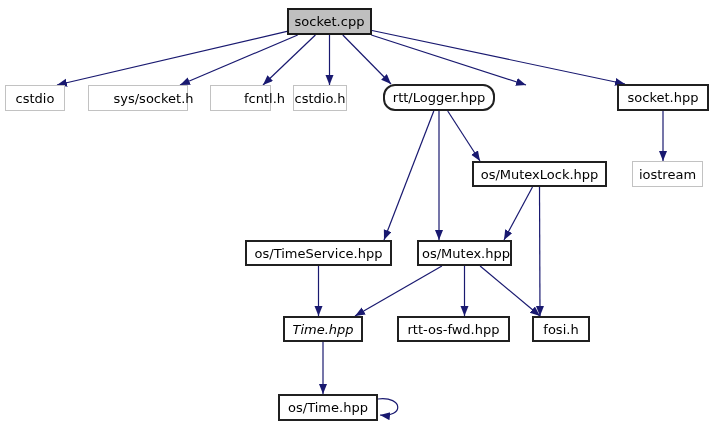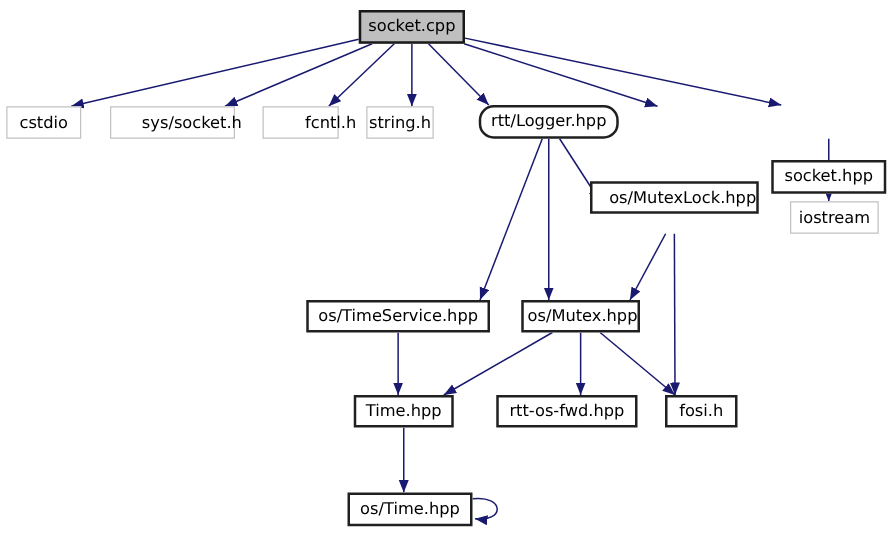--- a/index.html
+++ b/index.html
@@ -17,26 +17,26 @@
   .linked{border:2px solid #202020;cursor:pointer;}
   .main{border:2px solid #1a1a1a;background:#bfbfbf;}
   
   .n-socket_cpp{left:287px;top:8px;width:85px;height:27px;}
   .n-cstdio{left:5px;top:85px;width:60px;height:26px;}
   .n-sys_socket_h{left:88px;top:85px;width:100px;height:26px;padding-left:31px;}
   .n-fcntl_h{left:210px;top:85px;width:61px;height:26px;padding-left:48px;}
   .n-errno_h{left:293px;top:85px;width:54px;height:26px;}
   .n-rtt_logger_hpp{left:383px;top:84px;width:112px;height:27px;border-radius:12px;}
   .n-string_h{left:518px;top:85px;width:72px;height:26px;}
-  .n-socket_hpp{left:617px;top:84px;width:92px;height:27px;margin-top:44px;}
-  .n-os_mutexlock_hpp{left:472px;top:145px;width:135px;height:26px;justify-content:flex-end;}
+  .n-socket_hpp{left:617px;top:84px;width:92px;height:27px;}
+  .n-os_mutexlock_hpp{left:472px;top:161px;width:135px;height:26px;}
   .n-iostream{left:632px;top:161px;width:71px;height:26px;}
   .n-os_timeservice_hpp{left:245px;top:240px;width:147px;height:26px;}
   .n-os_mutex_hpp{left:417px;top:240px;width:95px;height:26px;justify-content:flex-end;}
-  .n-time_hpp{left:283px;top:316px;width:80px;height:26px;}
+  .n-time_hpp{left:283px;top:316px;width:80px;height:26px;font-style:italic;}
   .n-rtt_os_fwd_hpp{left:397px;top:316px;width:113px;height:26px;}
   .n-fosi_h{left:532px;top:316px;width:58px;height:26px;text-align:center;}
   .n-os_time_hpp{left:278px;top:394px;width:100px;height:27px;}
 </style>
 </head>
 <body>
 
 <div id="graph">
 
   <svg id="edges" width="715" height="427" viewBox="0 0 715 427">
@@ -72,21 +72,21 @@
   <div class="node plain n-cstdio">
     <span>cstdio</span>
   </div>
   <div class="node plain n-sys_socket_h">
     <span>sys/socket.h</span>
   </div>
   <div class="node plain n-fcntl_h">
     <span>fcntl.h</span>
   </div>
   <div class="node plain n-errno_h">
-    <span>string.h</span>
+    <span>cstdio.h</span>
   </div>
   <div class="node linked n-rtt_logger_hpp">
     <span>rtt/Logger.hpp</span>
   </div>
   <div class="node linked n-socket_hpp">
     <span>socket.hpp</span>
   </div>
   <div class="node linked n-os_mutexlock_hpp">
     <span>os/MutexLock.hpp</span>
   </div>

